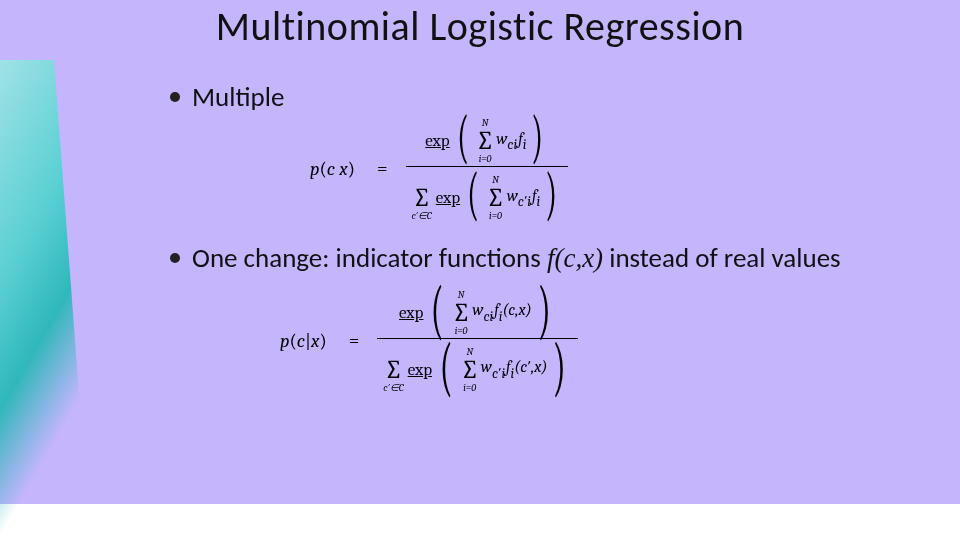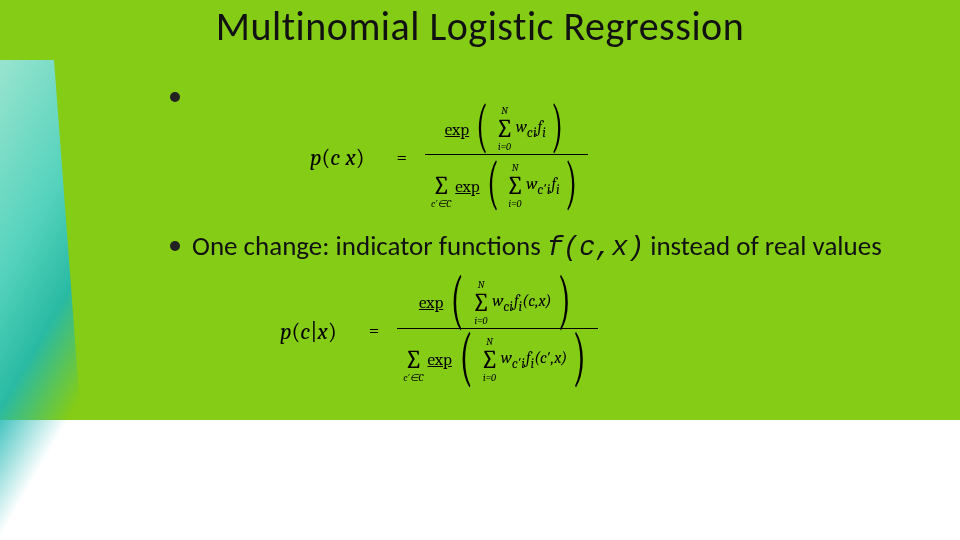--- a/index.html
+++ b/index.html
@@ -7,22 +7,22 @@
     padding: 0;
     width: 960px;
     height: 540px;
     font-family: Calibri, "Segoe UI", Arial, sans-serif;
     background: #fff;
     overflow: hidden;
   }
   .slide {
     position: relative;
     width: 960px;
-    height: 420px;
-    background: #84cc16;
+    height: 504px;
+    background: #c4b5fd;
   }
   
   .accent {
     position: absolute;
     left: 0;
     top: 60px;
     width: 90px;
     height: 480px;
     background: linear-gradient(120deg, #9be7e3 0%, #4fd3cf 35%, #1fb8b3 55%, rgba(255,255,255,0) 75%);
     clip-path: polygon(0 0, 60% 0, 100% 100%, 0 100%);
@@ -59,36 +59,36 @@
     margin-right: 12px;
     flex-shrink: 0;
   }
   .bullet-text {
     font-size: 27px;
     color: #111;
     line-height: 1.25;
   }
   .bullet-text .ital {
     font-style: italic;
-    font-family: Liberation Mono, monospace;
+    font-family: Liberation Serif, serif;
   }
   .eq {
     font-family: Georgia, "Cambria", serif;
     color: #000;
     margin: 4px 0 0 100px;
   }
   .eq1 { margin-left: 140px; margin-top: -4px; margin-bottom: 18px; }
   .eq2 { margin-left: 110px; margin-top: 12px; }
   .eq .row {
     display: flex;
     align-items: center;
   }
   .eq .lhs {
-    font-size: 23px;
-    margin-right: 32px;
+    font-size: 19px;
+    margin-right: 22px;
     white-space: nowrap;
     font-style: italic;
   }
   .eq .lhs .paren { font-style: normal; }
   .eq .eqsign { font-size: 19px; margin-right: 18px; }
   .frac {
     display: inline-flex;
     flex-direction: column;
     align-items: center;
   }
@@ -143,20 +143,21 @@
 
 <div class="slide">
   <div class="accent"></div>
 
   <div class="title">Multinomial Logistic Regression</div>
 
   <div class="content">
 
     <div class="bullet-row">
       <div class="dot"></div>
+      <div class="bullet-text">Multiple</div>
     </div>
 
     <div class="eq eq1">
       <div class="row">
         <span class="lhs">
           <span>p</span><span class="paren">(</span><span>c&nbsp;x</span><span class="paren">)</span>
         </span>
         <span class="eqsign">=</span>
         <span class="frac">
           <span class="num">

